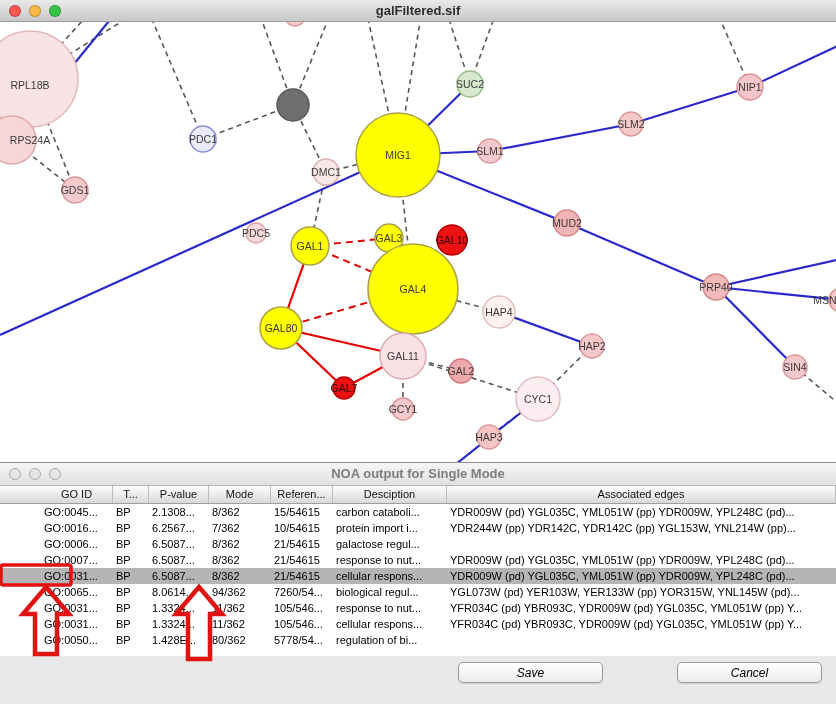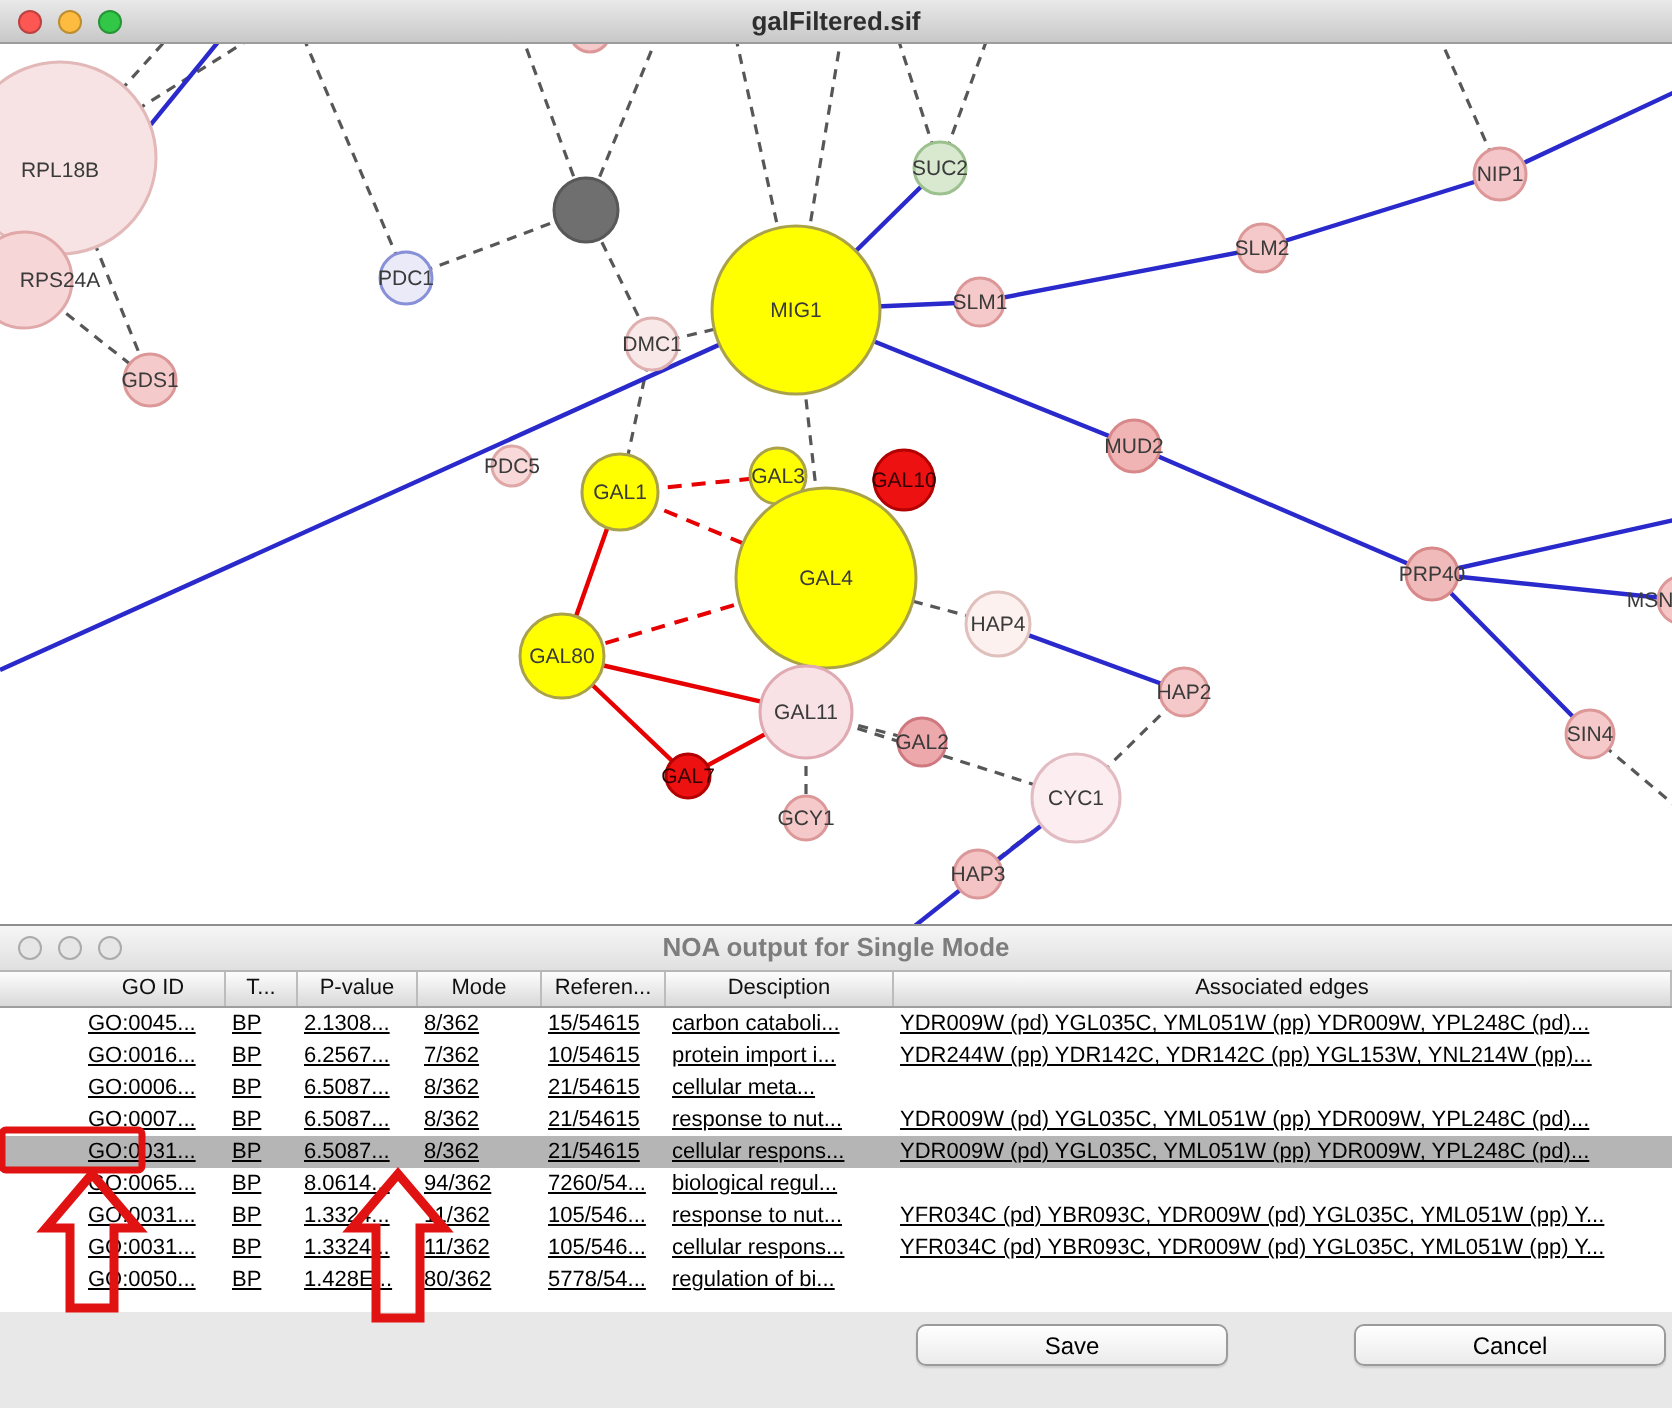--- a/index.html
+++ b/index.html
@@ -15,27 +15,27 @@
 
   
   .win2 { height: 242px; display: flex; flex-direction: column; }
   .titlebar2 { position: relative; height: 24px; background: linear-gradient(#f6f6f6, #e0e0e0); border-top: 1px solid #8f8f8f; border-bottom: 1px solid #b6b6b6; }
   .titlebar2 .title { text-align: center; line-height: 22px; font-size: 13px; font-weight: bold; color: #7d7d7d; }
   .titlebar2 .light { border-color: #ababab; }
   .thead, .trow { display: grid; grid-template-columns: 72px 36px 60px 62px 62px 114px 1fr; padding-left: 41px; }
   .thead { height: 18px; background: linear-gradient(#fdfdfd, #d9d9d9); border-bottom: 1px solid #9e9e9e; }
   .th { font-size: 11px; line-height: 17px; text-align: center; color: #111; border-right: 1px solid #bcbcbc; white-space: nowrap; overflow: hidden; }
   .tbody { background: #fff; }
-  .trow { height: 16px; text-decoration: underline; }
+  .trow { height: 16px; }
   .trow.sel { background: #b5b5b5; }
   .tcell { font-size: 11px; line-height: 16px; padding-left: 3px; white-space: nowrap; overflow: hidden; color: #000; }
   .tfiller { flex: 1; background: #fff; }
   .tfooter { height: 48px; background: #e8e8e8; position: relative; }
-  .btn { position: absolute; top: 6px; width: 156px; height: 21px; border: 1px solid #9b9b9b; border-radius: 5px;
-         background: linear-gradient(#ffffff, #ebebeb); font-size: 12px; font-family: inherit; color: #000; box-shadow: 0 1px 1px rgba(0,0,0,.12); }
+  .btn { position: absolute; top: 6px; width: 145px; height: 21px; border: 1px solid #9b9b9b; border-radius: 5px;
+         background: linear-gradient(#ffffff, #ebebeb); font-size: 12px; font-family: inherit; color: #000; box-shadow: 0 1px 1px rgba(0,0,0,.12); font-style: italic; }
   #save-btn { left: 458px; }
   #cancel-btn { left: 677px; }
 
   #overlay { position: absolute; left: 0; top: 0; pointer-events: none; z-index: 40; }
 </style>
 </head>
 <body>
 
 <div class="win1">
   <div class="titlebar">
@@ -192,21 +192,21 @@
         <div class="tcell">10/54615</div>
         <div class="tcell">protein import i...</div>
         <div class="tcell">YDR244W (pp) YDR142C, YDR142C (pp) YGL153W, YNL214W (pp)...</div>
       </div>
       <div class="trow">
         <div class="tcell">GO:0006...</div>
         <div class="tcell">BP</div>
         <div class="tcell">6.5087...</div>
         <div class="tcell">8/362</div>
         <div class="tcell">21/54615</div>
-        <div class="tcell">cellular meta...</div>
+        <div class="tcell">galactose regul...</div>
       </div>
       <div class="trow">
         <div class="tcell">GO:0007...</div>
         <div class="tcell">BP</div>
         <div class="tcell">6.5087...</div>
         <div class="tcell">8/362</div>
         <div class="tcell">21/54615</div>
         <div class="tcell">response to nut...</div>
         <div class="tcell">YDR009W (pd) YGL035C, YML051W (pp) YDR009W, YPL248C (pd)...</div>
       </div>
@@ -219,20 +219,21 @@
         <div class="tcell">cellular respons...</div>
         <div class="tcell">YDR009W (pd) YGL035C, YML051W (pp) YDR009W, YPL248C (pd)...</div>
       </div>
       <div class="trow">
         <div class="tcell">GO:0065...</div>
         <div class="tcell">BP</div>
         <div class="tcell">8.0614...</div>
         <div class="tcell">94/362</div>
         <div class="tcell">7260/54...</div>
         <div class="tcell">biological regul...</div>
+        <div class="tcell">YGL073W (pd) YER103W, YER133W (pp) YOR315W, YNL145W (pd)...</div>
       </div>
       <div class="trow">
         <div class="tcell">GO:0031...</div>
         <div class="tcell">BP</div>
         <div class="tcell">1.3324...</div>
         <div class="tcell">11/362</div>
         <div class="tcell">105/546...</div>
         <div class="tcell">response to nut...</div>
         <div class="tcell">YFR034C (pd) YBR093C, YDR009W (pd) YGL035C, YML051W (pp) Y...</div>
       </div>

